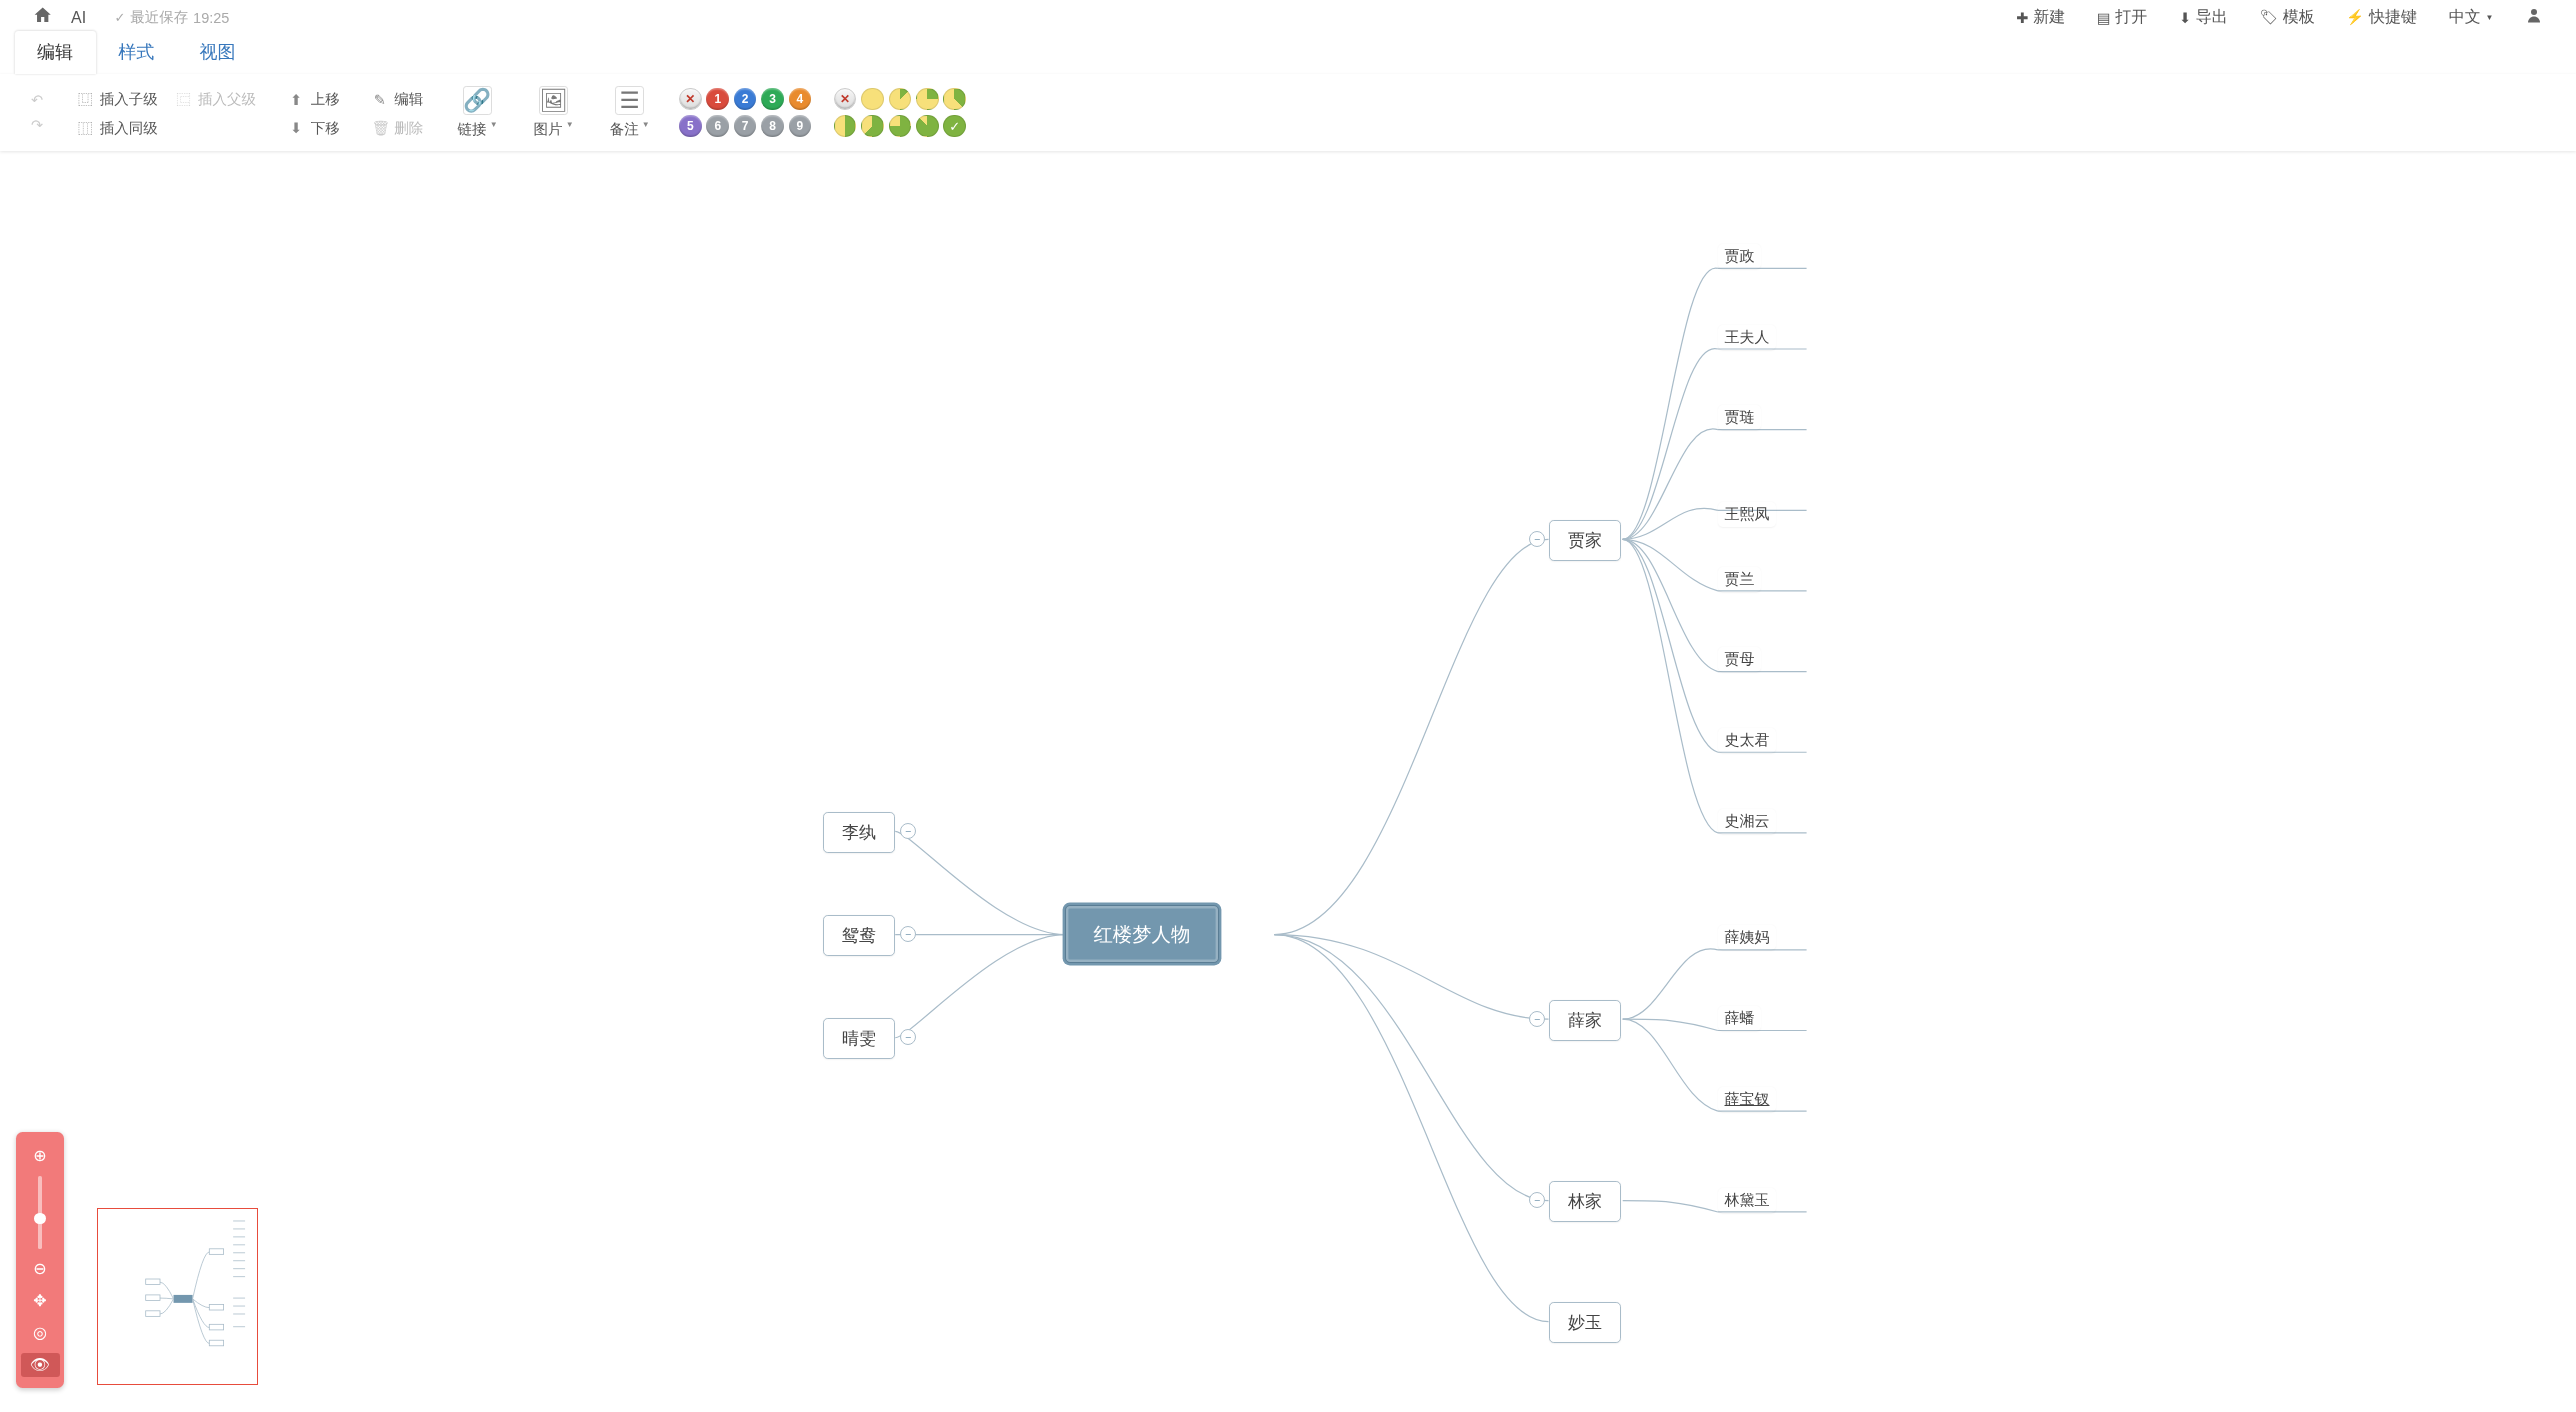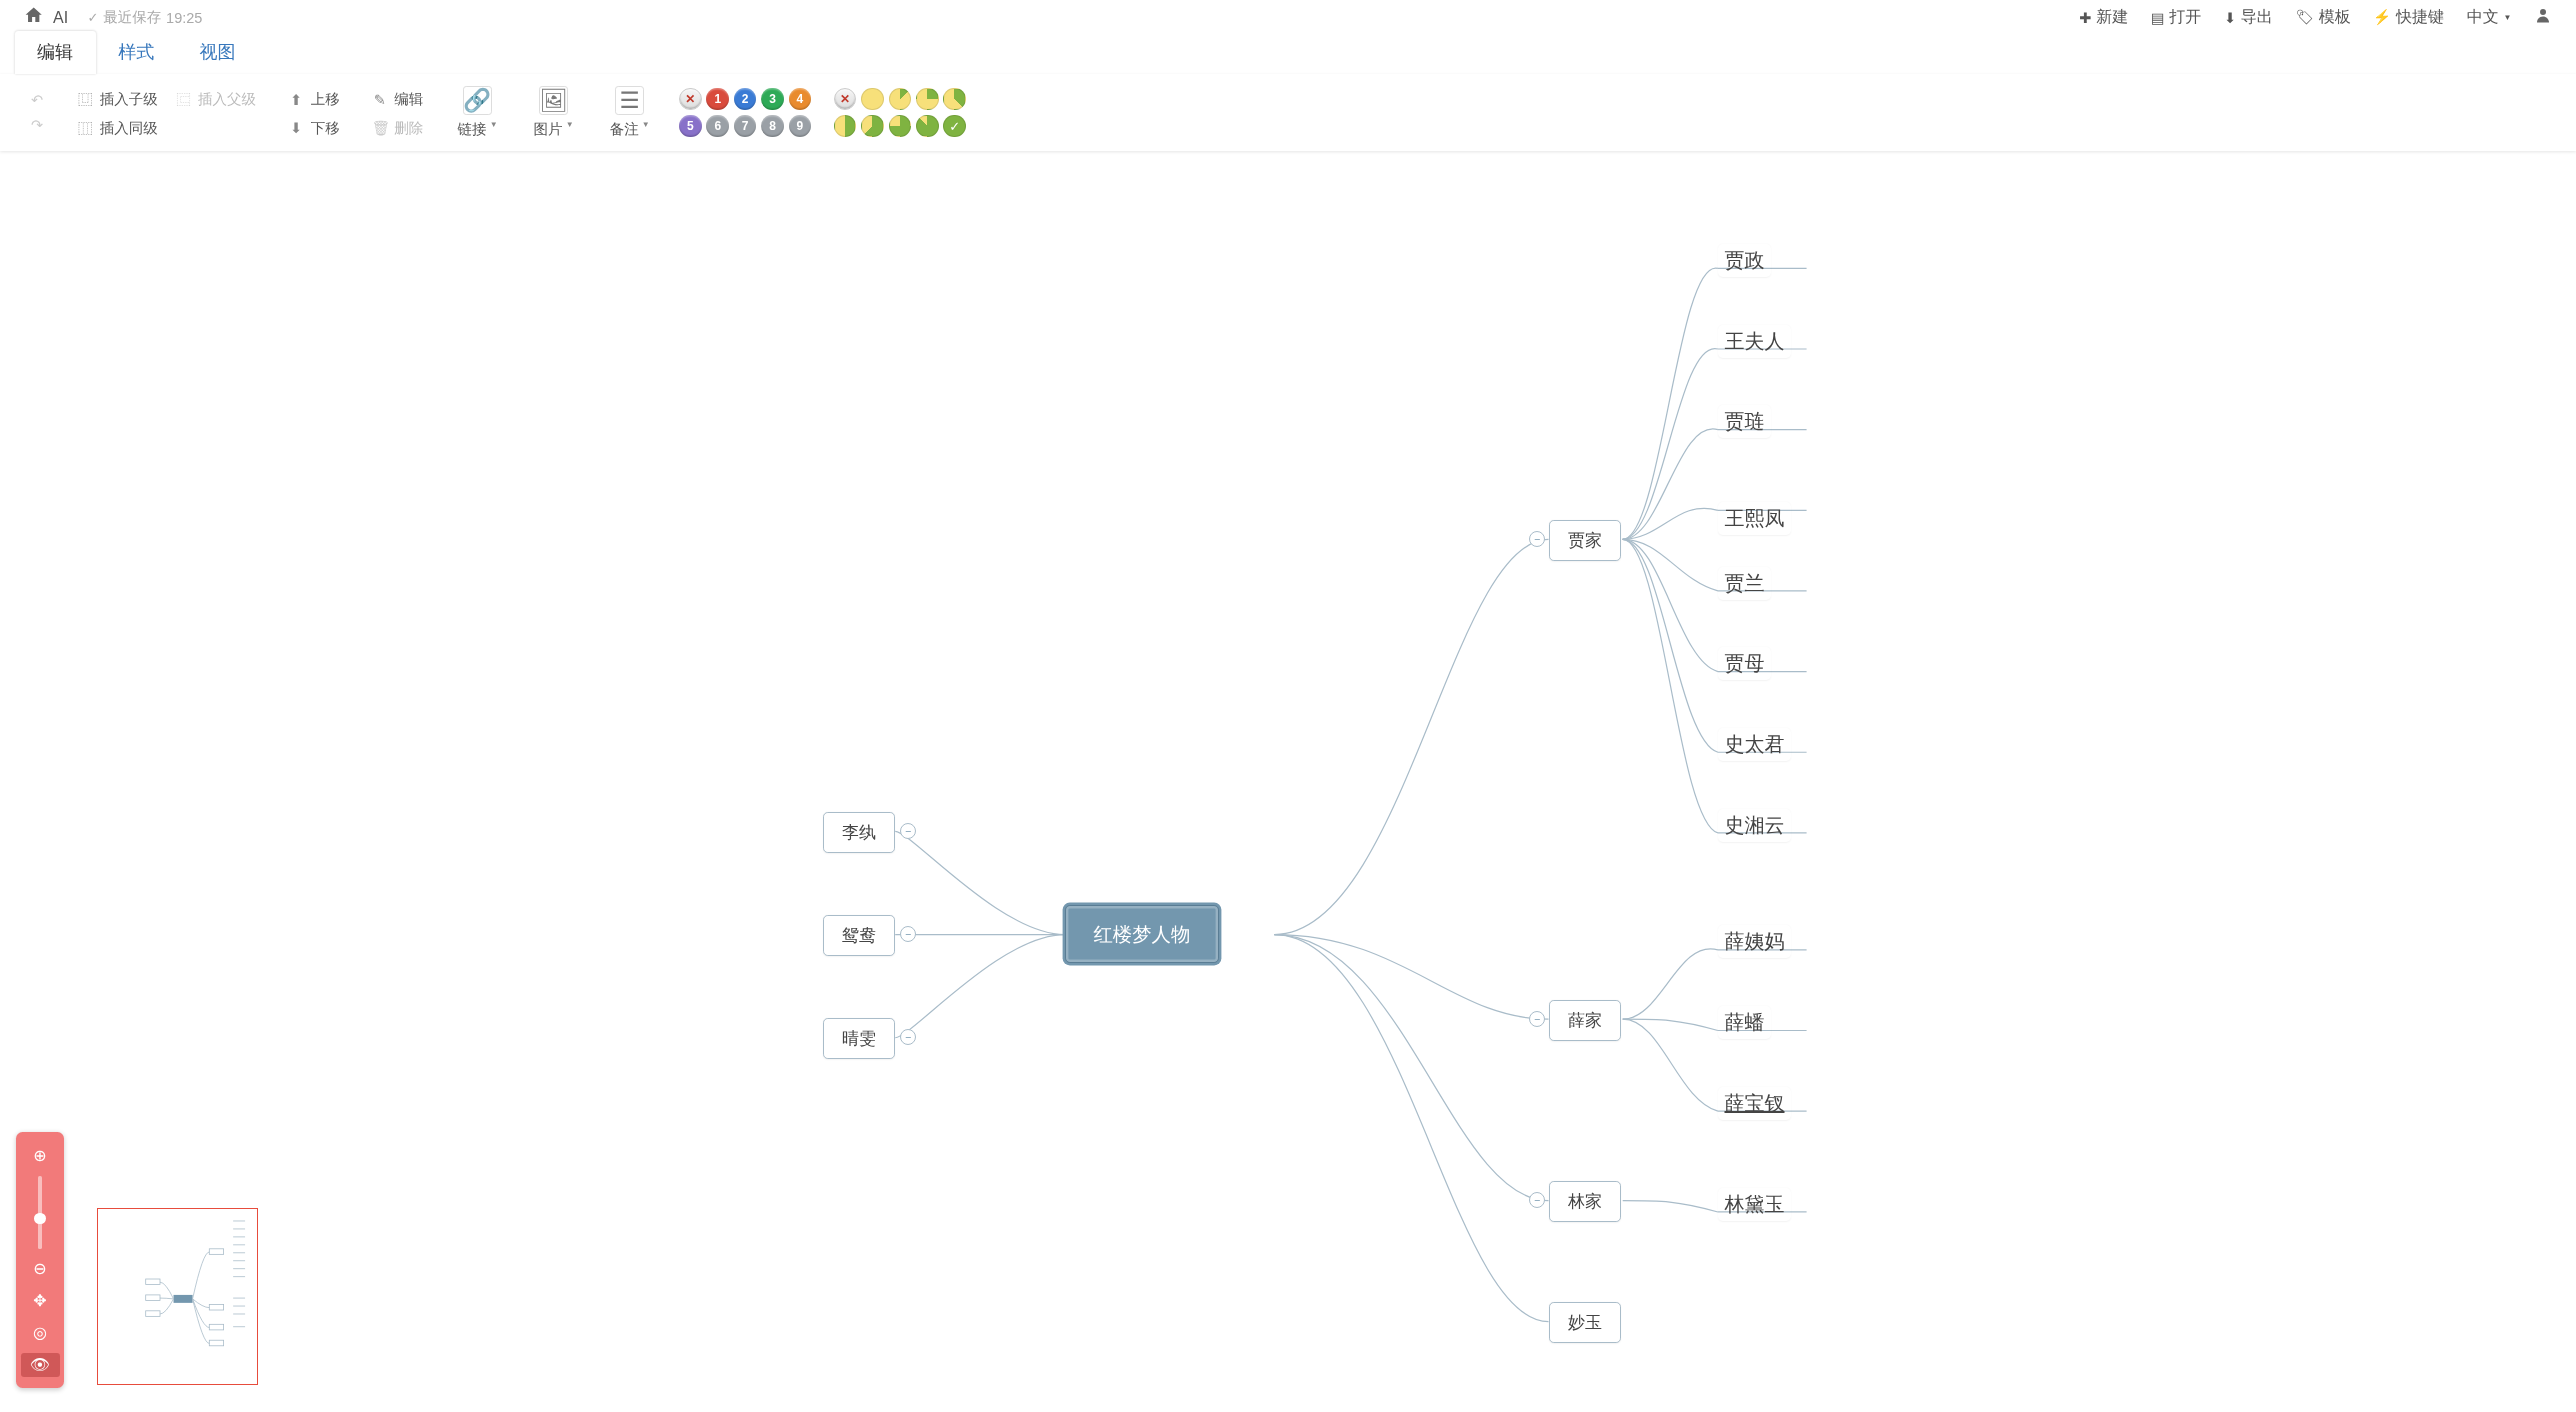--- a/index.html
+++ b/index.html
@@ -1,19 +1,19 @@
 <!DOCTYPE html>
 <html style="font-size:13px"><head>
 <meta charset="utf-8">
 <style>
 * { box-sizing: border-box; margin: 0; padding: 0; }
 body { font-family: "Microsoft YaHei", Arial, sans-serif; font-size: 9.7px; color: #333; background: #fff; overflow: hidden; width: 2576px; height: 1412px; }
 
 
-.topbar { height: 35px; display: flex; align-items: center; padding: 0 24px; }
+.topbar { height: 35px; display: flex; align-items: center; padding: 0 33px; gap: 9px; }
 .topbar .home-icon { font-size: 19.4px; color: #666; margin-right: 9.7px; cursor: pointer; }
 .topbar .title { font-size: 16px; color: #555; font-weight: 400; margin-right: 19.4px; }
 .topbar .save-status { font-size: 14.5px; color: #aaa; display: flex; align-items: center; gap: 4.8px; }
 .topbar .save-status .check { font-size: 13px; }
 .topbar .spacer { flex: 1; }
 .topbar .menu-item { display: flex; align-items: center; gap: 4.8px; font-size: 16px; color: #555; margin-left: 22.6px; cursor: pointer; }
 .topbar .menu-item .ico { font-size: 14.5px; }
 .topbar .user-icon { font-size: 18px; color: #666; margin-left: 22.6px; cursor: pointer; }
 
 
@@ -48,21 +48,21 @@
 .tag-add { border: 0.8px solid #ccc; border-left: none; border-radius: 0 2.4px 2.4px 0; background: #f5f5f5; padding: 0 9.7px; font-size: 13.7px; color: #555; cursor: pointer; height: 27.4px; margin-left: -3.2px; }
 .tag-scroll { border: 0.8px solid #ccc; border-radius: 2.4px; height: 24px; width: 252px; background: #f8f8f8; display: flex; align-items: center; justify-content: space-between; padding: 0 4.8px; }
 .tag-scroll .arr { font-size: 9.7px; color: #888; cursor: pointer; padding: 0 3.2px; }
 
 
 .canvas { position: absolute; left: 0; right: 0; top: 152px; bottom: 0; background: #fff; overflow: hidden; }
 .canvas-inner { position: absolute; left: 0; top: 0; width: 2576px; height: 1261px; }
 
 .node { position: absolute; border: 0.8px solid #a9bcc9; border-radius: 4.8px; background: #fff; padding: 8px 18px; font-size: 17px; color: #444; white-space: nowrap; box-shadow: 0 0.8px 1.6px rgba(0,0,0,0.05); }
 .node.root { background: #7397ae; color: #fff; border: 0.8px solid #5a7d94; padding: 14.5px 27.4px; font-size: 19.4px; box-shadow: inset 0 0 0 2.4px rgba(255,255,255,0.25), 0 0 0 2.4px #7397ae; }
-.node.leaf { border: none; background: transparent; padding: 3.2px 6.5px; font-size: 20px; }
+.node.leaf { border: none; background: transparent; padding: 3.2px 6.5px; font-size: 15px; }
 
 .collapse-btn { position: absolute; width: 16px; height: 16px; border: 0.8px solid #a9bcc9; border-radius: 50%; background: #fff; display: flex; align-items: center; justify-content: center; font-size: 10.5px; color: #7397ae; cursor: pointer; line-height: 1; }
 
 svg.links { position: absolute; left: 0; top: 0; width: 100%; height: 100%; pointer-events: none; }
 svg.links path { fill: none; stroke: #a9bcc9; stroke-width: 1.5; }
 
 
 .side-controls { position: absolute; left: 16px; bottom: 24px; width: 48px; background: #f27a7a; border-radius: 6.5px; padding: 11.3px 0; display: flex; flex-direction: column; align-items: center; gap: 8px; box-shadow: 0 1.6px 4.8px rgba(0,0,0,0.2); z-index: 10; }
 .side-controls .ctrl { width: 24px; height: 24px; color: #fff; font-size: 16px; display: flex; align-items: center; justify-content: center; cursor: pointer; }
 .side-controls .slider { width: 3.2px; height: 73px; background: rgba(255,255,255,0.5); border-radius: 1.6px; position: relative; }

